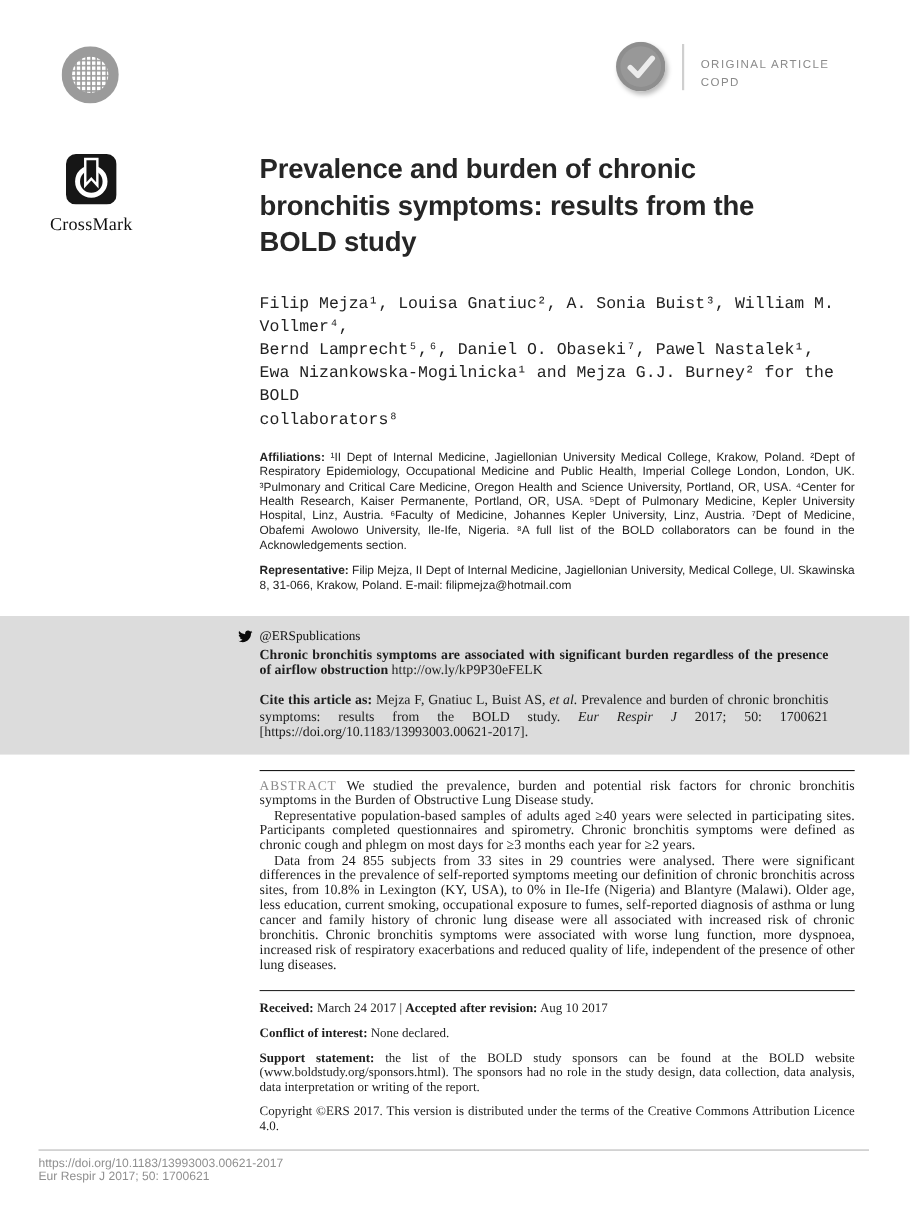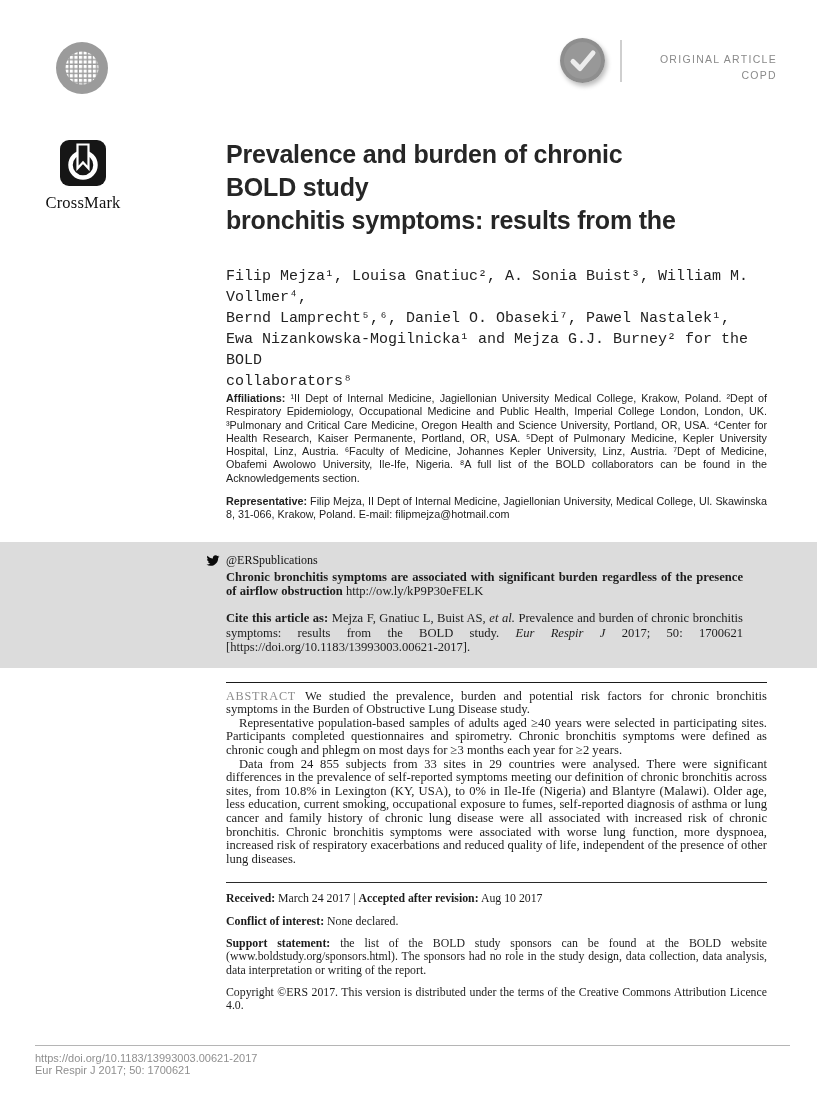--- a/index.html
+++ b/index.html
@@ -9,45 +9,45 @@
     position:relative; width:827px; height:1102px; background:#ffffff;
     font-family:"Liberation Serif", serif; color:#1c1c1c; overflow:hidden;
   }
 
   
   .ers-logo { position:absolute; left:56px; top:42px; width:52px; height:52px; }
   .masthead { position:absolute; top:38px; right:50px; display:flex; align-items:center; gap:15px; }
   .check-badge { width:45px; height:45px; border-radius:50%; box-shadow:2px 3px 5px rgba(0,0,0,0.28); }
   .masthead-divider { width:2px; height:42px; background:#cfcfcf; }
   .masthead-text {
-    text-align:right; font-family:"Liberation Sans", sans-serif;
+    font-family:"Liberation Sans", sans-serif;
     font-size:10.5px; letter-spacing:1.3px; color:#8a8a8a; line-height:16px; min-width:140px;margin-top:13px;
   }
 
   
   .crossmark { position:absolute; left:42px; top:140px; width:82px; text-align:center; cursor:pointer; }
   .crossmark-label { font-size:16.5px; color:#111; margin-top:3px; letter-spacing:0.2px; }
 
   
-  .content { position:absolute; left:226px; top:138px; width:541px; }
+  .content { position:absolute; left:236px; top:138px; width:541px; }
   .title {
     font-family:"Liberation Sans", sans-serif; font-weight:bold;
     font-size:25px; line-height:33px; color:#262626; letter-spacing:-0.2px;
   }
   .title-line { display:block; }
   .authors {
     margin-top:29px; font-family:"Liberation Sans", sans-serif;
     font-size:15px; line-height:21px; color:#222;
   }
   .author-line { display:block;font-family:Liberation Mono, monospace; }
   .affiliations, .correspondence {
     font-family:"Liberation Sans", sans-serif; font-size:10.8px;
     line-height:13.3px; text-align:justify; color:#222;
   }
-  .affiliations { margin-top:0; }
+  .affiliations { margin-top:18px; }
   .correspondence { margin-top:10px; }
   .b { font-weight:bold; }
   .i { font-style:italic; }
 
   
   .social-box {
     margin:20px -50px 0 -236px;
     background:#dcdcdc;
     padding:11px 74px 13px 236px;
   }
@@ -119,22 +119,22 @@
       <circle cx="23" cy="25" r="12.5" fill="none" stroke="#ffffff" stroke-width="4.5"></circle>
       <path d="M17.5 4.5 h11 v24 l-5.5 -6 l-5.5 6 z" fill="#161616" stroke="#ffffff" stroke-width="2.2"></path>
     </svg>
     <div class="crossmark-label">CrossMark</div>
   </div>
 
   <div class="content">
 
     <h1 class="title">
       <span class="title-line">Prevalence and burden of chronic</span>
+      <span class="title-line">bronchitis symptoms: results from the</span>
       <span class="title-line">BOLD study</span>
-      <span class="title-line">bronchitis symptoms: results from the</span>
     </h1>
 
     <div class="authors">
       <span class="author-line">Filip Mejza¹, Louisa Gnatiuc², A. Sonia Buist³, William M. Vollmer⁴,</span>
       <span class="author-line">Bernd Lamprecht⁵,⁶, Daniel O. Obaseki⁷, Pawel Nastalek¹,</span>
       <span class="author-line">Ewa Nizankowska-Mogilnicka¹ and Mejza G.J. Burney² for the BOLD</span>
       <span class="author-line">collaborators⁸</span>
     </div>
 
     <p class="affiliations"><span class="b">Affiliations:</span>

